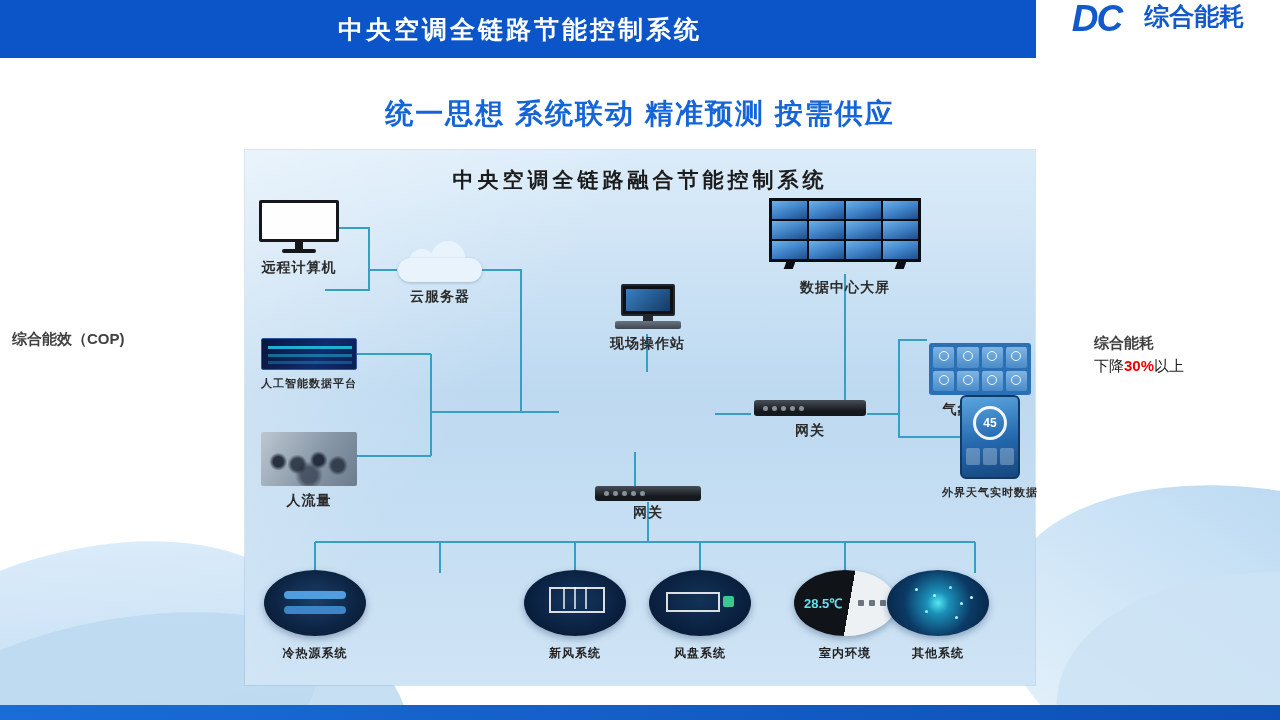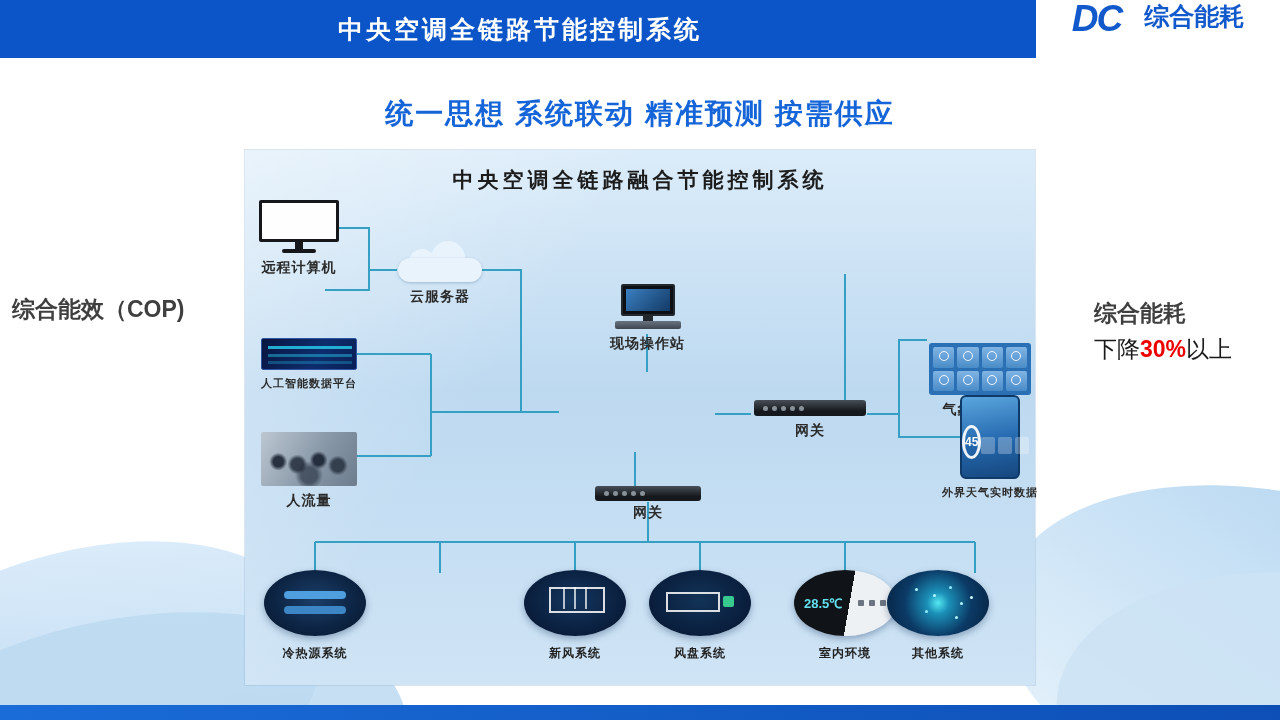--- a/index.html
+++ b/index.html
@@ -11,21 +11,21 @@
   .header { position:absolute; left:0; top:0; width:1280px; height:58px; background:#0b55c8; display:flex; align-items:center; justify-content:center; z-index:3; }
   .header-title { color:#fff; font-size:25px; font-weight:700; letter-spacing:3px; margin-right:240px; }
   .header-logo { position:absolute; right:0; top:0; width:244px; height:58px; background:#fff; display:flex; align-items:flex-start; justify-content:center; gap:23px;margin-left:28px; }
   .logo-mark { font-style:italic; font-weight:900; font-size:37px; color:#1259cc; letter-spacing:-2px; line-height:1; }
   .logo-name { font-size:25px; font-weight:800; color:#1259cc; }
 
   
   .subtitle { position:absolute; left:245px; top:95px; width:790px; text-align:center; color:#1565d8; font-size:28px; font-weight:800; letter-spacing:2px; z-index:2; }
 
   
-  .stat { position:absolute; z-index:2; font-size:23px; line-height:1.55; }
+  .stat { position:absolute; z-index:2; font-size:15px; line-height:1.55;margin-top:35px; }
   .stat-left { left:12px; top:292px; width:225px; }
   .stat-right { left:1094px; top:296px; width:180px; }
   .stat-title { color:#3f3f3f; font-weight:700; }
   .stat-line { color:#1a1a1a; }
   .stat-value { color:#ee0000; font-weight:800; }
 
   
   .wave { position:absolute; border-radius:50%; z-index:0; }
   .wave-l1 { left:-190px; top:555px; width:520px; height:300px; background:linear-gradient(15deg,#8fc0e8,#d7eafa); opacity:.75; transform:rotate(-18deg); }
   .wave-l2 { left:-150px; top:618px; width:560px; height:290px; background:#bcd9f0; opacity:.85; transform:rotate(-10deg); }
@@ -102,21 +102,21 @@
   .icon-gateway { width:112px; height:16px; background:linear-gradient(#474e56,#15191d 70%); border-radius:3px; display:flex; align-items:center; gap:4px; padding:0 9px; }
   .icon-gateway i { width:5px; height:5px; border-radius:50%; background:#9aa3ac; opacity:.85; }
   .icon-gateway.small { width:106px; height:15px; }
 
   
   .icon-weatherstation { width:102px; height:52px; background:#2b6fb4; border-radius:3px; display:grid; grid-template-columns:repeat(4,1fr); gap:3px; padding:4px; }
   .icon-weatherstation i { background:linear-gradient(#7fb4e4,#4a8cc8); border-radius:2px; }
   .icon-weatherstation i::after { content:""; display:block; width:8px; height:8px; border-radius:50%; border:1px solid rgba(255,255,255,.9); margin:4px auto 0; }
 
   
-  .icon-weatherphone { width:60px; height:84px; background:linear-gradient(170deg,#5aa6de,#2468ae 55%,#16477e); border:2px solid #0f3a68; border-radius:6px; display:flex; flex-direction:row; align-items:center; padding-top:9px; }
+  .icon-weatherphone { width:60px; height:84px; background:linear-gradient(170deg,#5aa6de,#2468ae 55%,#16477e); border:2px solid #0f3a68; border-radius:6px; display:flex; flex-direction:column; align-items:center; padding-top:9px; }
   .icon-weatherphone .gauge { width:34px; height:34px; border-radius:50%; border:3px solid rgba(255,255,255,.92); display:flex; align-items:center; justify-content:center; color:#fff; font-size:12px; font-weight:bold; }
   .icon-weatherphone .wp-tiles { display:flex; gap:3px; margin-top:8px; }
   .icon-weatherphone .wp-tiles i { width:14px; height:17px; background:rgba(255,255,255,.28); border-radius:2px; }
 
   
   .system { position:absolute; top:420px; width:110px; display:flex; flex-direction:column; align-items:center; }
   .sys-circle { width:102px; height:66px; border-radius:50%; box-shadow:0 3px 7px rgba(40,70,110,.4); position:relative; overflow:hidden; }
   .sys-label { margin-top:9px; font-size:12px; font-weight:700; color:#222; letter-spacing:1px; white-space:nowrap; }
 
   .sys-0 { background:radial-gradient(ellipse at 50% 45%, #1b3e68 0%, #0c2342 60%, #071729 100%); }
@@ -222,20 +222,43 @@
 
     <div class="node" style="left:355px; top:134px; width:95px;font-family:Liberation Serif, serif;">
       <div class="icon-station">
           <div class="st-scr"></div>
           <div class="st-neck"></div>
           <div class="st-kb"></div>
         </div>
       <div class="node-label">现场操作站</div>
     </div>
 
+    <div class="node" style="left:520px; top:48px; width:160px;">
+      <div class="icon-wall">
+        <div class="tiles">
+            <i></i>
+            <i></i>
+            <i></i>
+            <i></i>
+            <i></i>
+            <i></i>
+            <i></i>
+            <i></i>
+            <i></i>
+            <i></i>
+            <i></i>
+            <i></i>
+          </div>
+        <div class="feet">
+            <i></i>
+            <i></i>
+          </div>
+      </div>
+      <div class="node-label" style="margin-top:10px;">数据中心大屏</div>
+    </div>
 
     <div class="node" style="left:14px; top:188px; width:100px;">
       <div class="icon-aiplatform"></div>
       <div class="node-label" style="font-size:11px;">人工智能数据平台</div>
     </div>
 
     <div class="node" style="left:14px; top:282px; width:100px;">
       <div class="icon-people"></div>
       <div class="node-label">人流量</div>
     </div>

